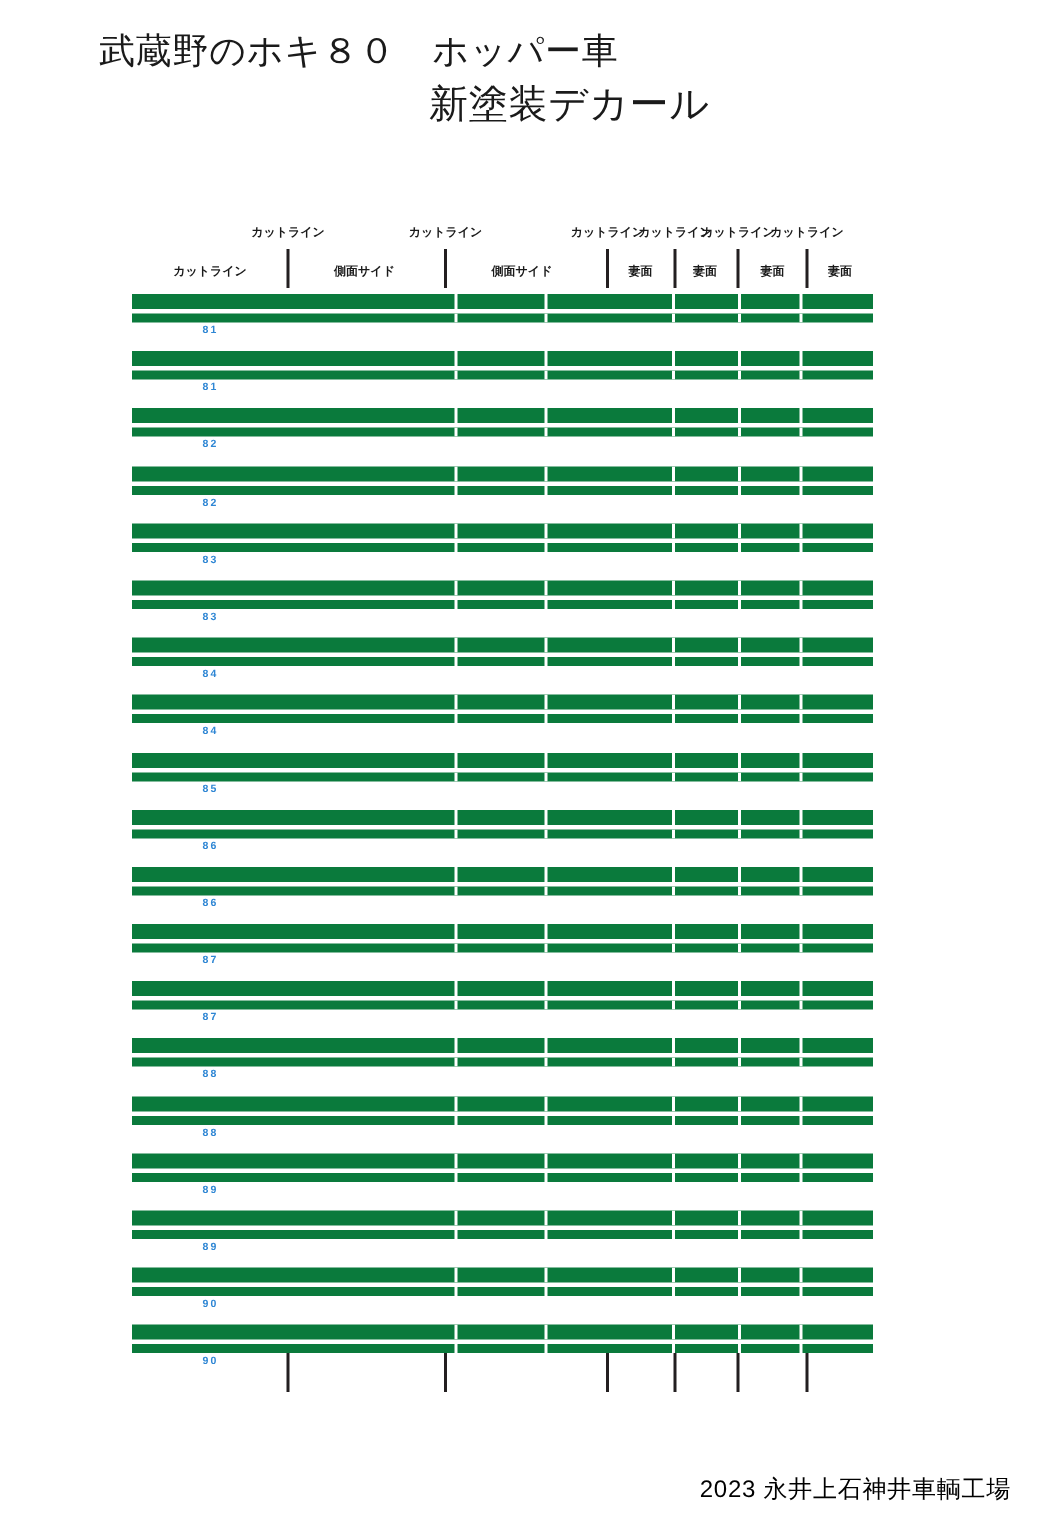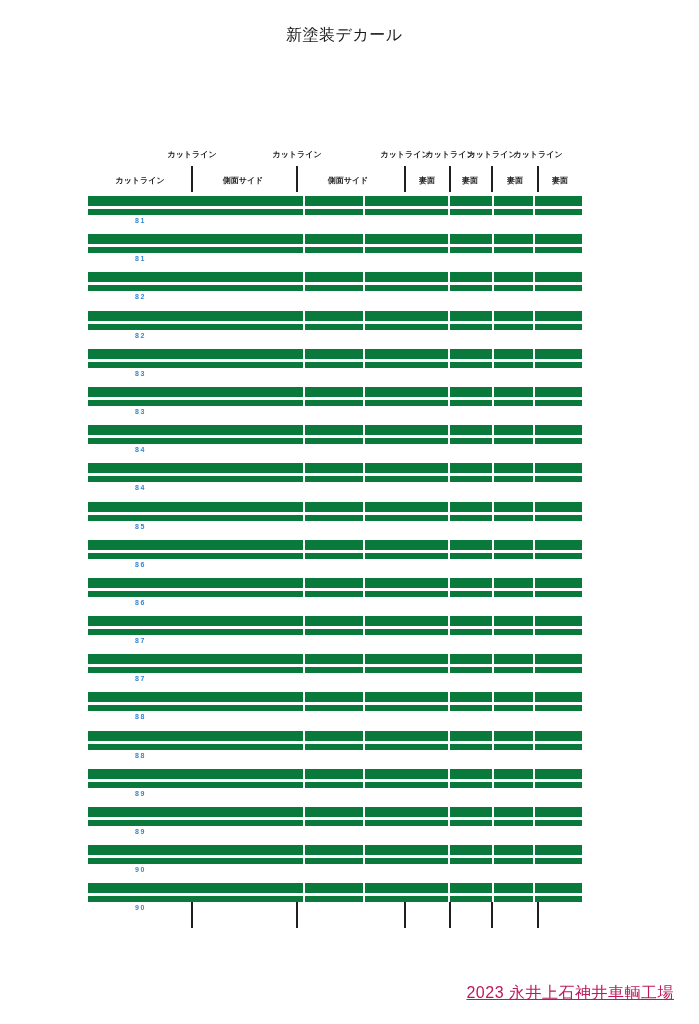--- a/index.html
+++ b/index.html
@@ -24,21 +24,21 @@
     width: 699px;
   }
   .title-line1 {
     font-size: 24px;
     letter-spacing: 0.5px;
     padding-left: 66px;
     line-height: 34px;
     white-space: pre;
   }
   .title-line2 {
-    font-size: 16px;
+    font-size: 26px;
     letter-spacing: 0.5px;
     padding-left: 286px;
     line-height: 34px;
     white-space: pre;
   }
 
   
   .ruler {
     position: absolute;
     left: 0;
@@ -112,28 +112,28 @@
   }
 
   
   .footer {
     position: absolute;
     right: 25px;
     bottom: 20px;
     font-size: 16px;
     letter-spacing: 0.5px;
     white-space: nowrap;
-    color: #be185d;
-    text-decoration: underline;
+    color: #000000;
   }
 </style>
 </head>
 <body style="background: rgb(255, 255, 255);">
 
 <div class="title-block">
+  <div class="title-line1">武蔵野のホキ８０　ホッパー車</div>
   <div class="title-line2">新塗装デカール</div>
 </div>
 
 <div class="ruler" id="ruler-layer">
     <div class="cut-label" style="left: 192px; top: 150px;">カットライン</div>
     <div class="tick tick-top" style="left: 191px; top: 166px; background: rgb(35, 31, 32);"></div>
     <div class="tick tick-bottom" style="left: 191px; top: 900px; background: rgb(35, 31, 32);"></div>
     <div class="cut-label" style="left: 297px; top: 150px;">カットライン</div>
     <div class="tick tick-top" style="left: 296px; top: 166px; background: rgb(35, 31, 32);"></div>
     <div class="tick tick-bottom" style="left: 296px; top: 900px; background: rgb(35, 31, 32);"></div>

